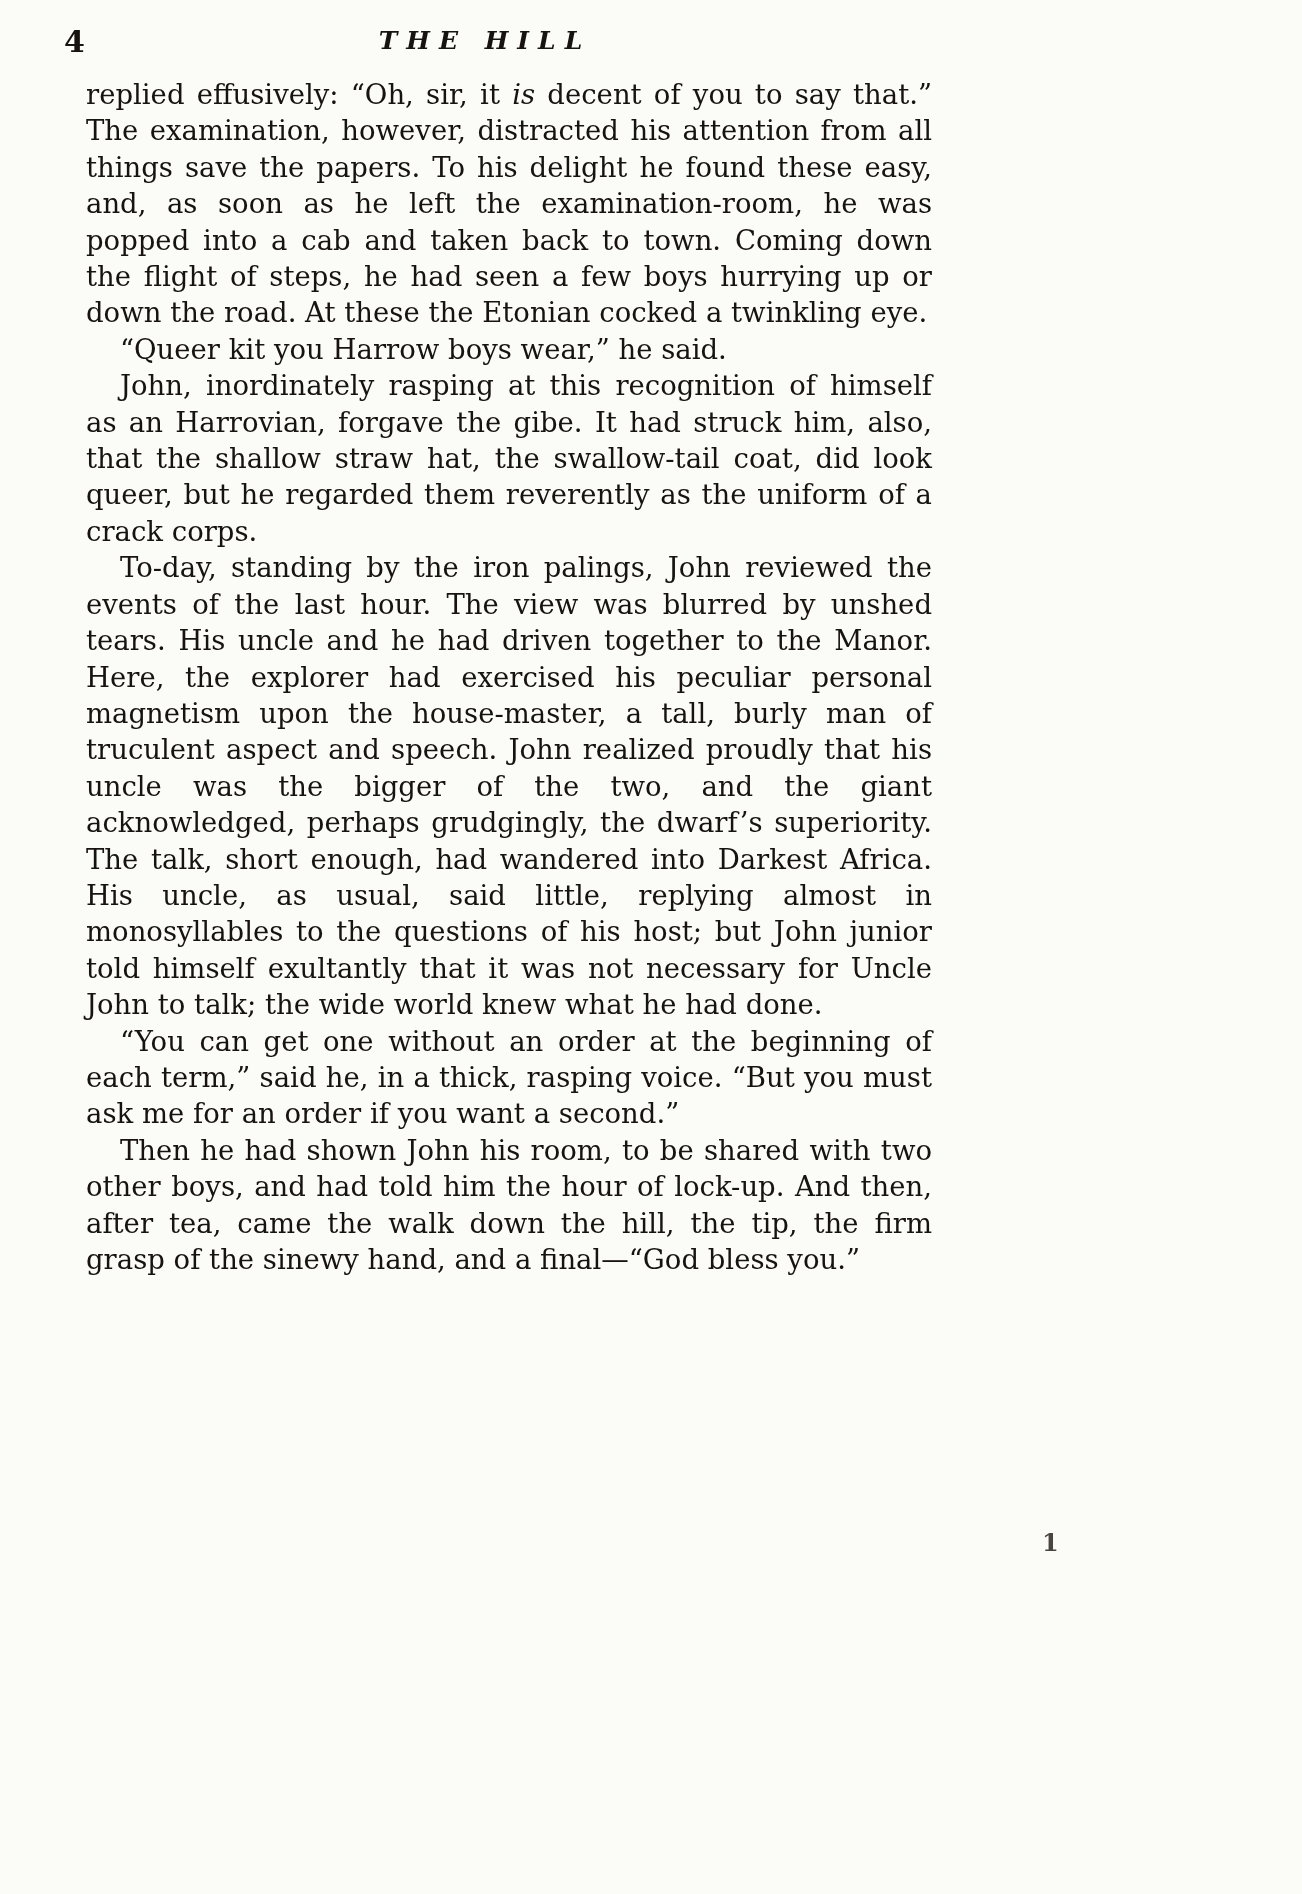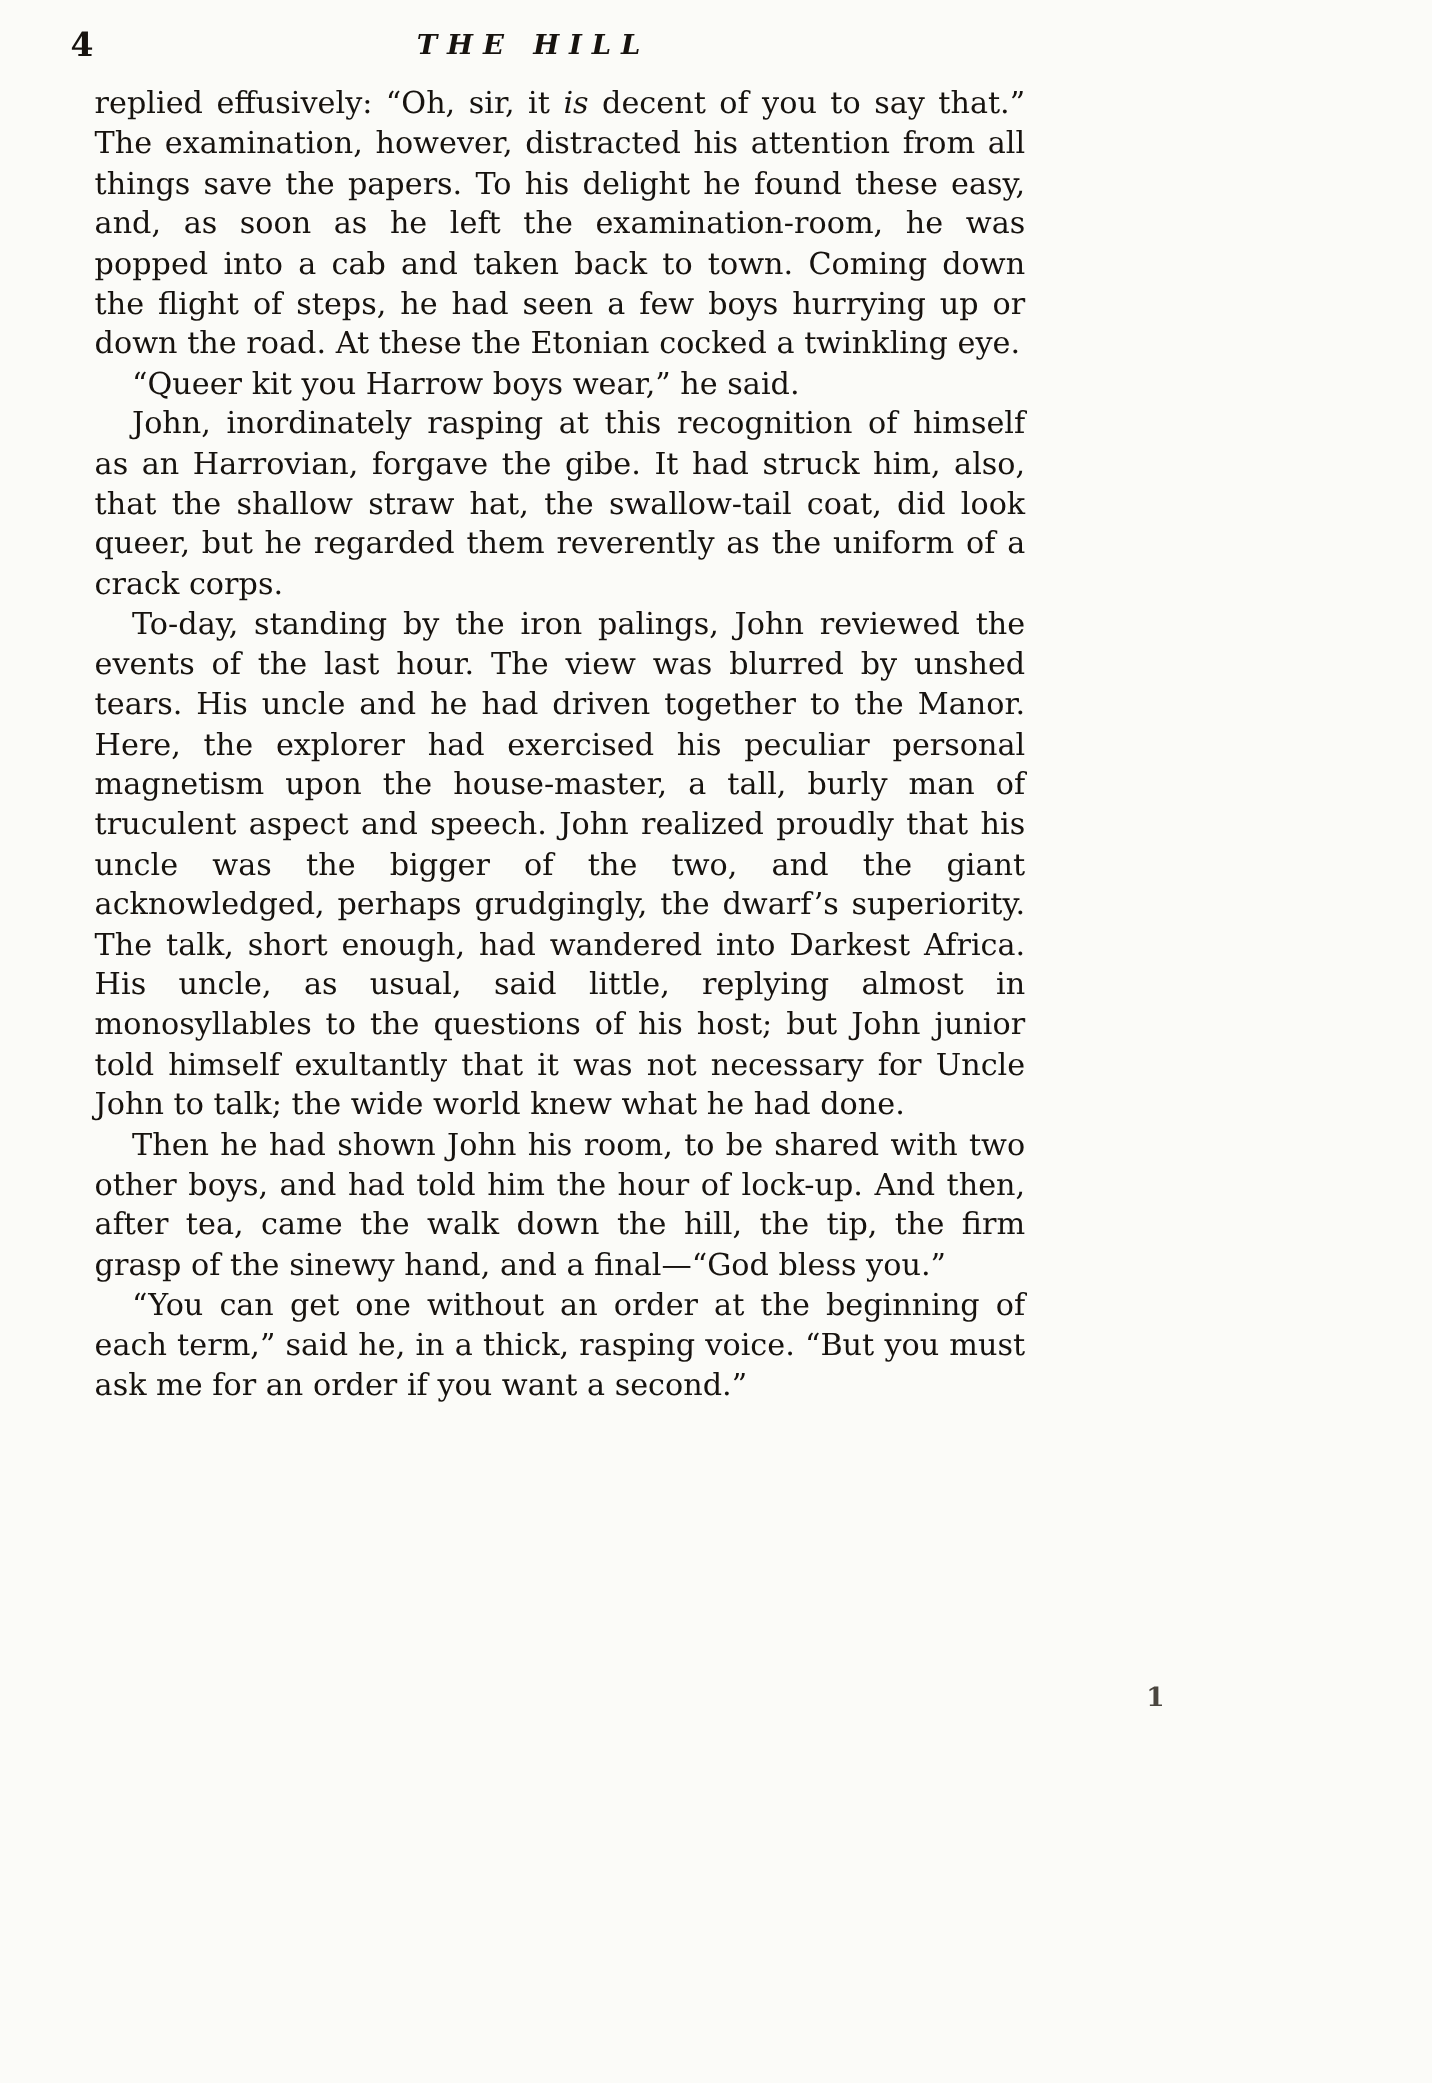--- a/index.html
+++ b/index.html
@@ -70,18 +70,18 @@
   <div class="runhead">
     <span class="pagenum">4</span>
     <span class="title">THE HILL</span>
   </div>
 
   <div class="body-text">
       <p><span>replied effusively: “Oh, sir, it </span><span class="em">is</span><span> decent of you to say that.” The examination, however, distracted his attention from all things save the papers. To his delight he found these easy, and, as soon as he left the examination-room, he was popped into a cab and taken back to town. Coming down the flight of steps, he had seen a few boys hurrying up or down the road. At these the Etonian cocked a twinkling eye.</span></p>
       <p class="indent"><span>“Queer kit you Harrow boys wear,” he said.</span></p>
       <p class="indent"><span>John, inordinately rasping at this recognition of himself as an Harrovian, forgave the gibe. It had struck him, also, that the shallow straw hat, the swallow-tail coat, did look queer, but he regarded them reverently as the uniform of a crack corps.</span></p>
       <p class="indent"><span>To-day, standing by the iron palings, John reviewed the events of the last hour. The view was blurred by unshed tears. His uncle and he had driven together to the Manor. Here, the explorer had exercised his peculiar personal magnetism upon the house-master, a tall, burly man of truculent aspect and speech. John realized proudly that his uncle was the bigger of the two, and the giant acknowledged, perhaps grudgingly, the dwarf’s superiority. The talk, short enough, had wandered into Darkest Africa. His uncle, as usual, said little, replying almost in monosyllables to the questions of his host; but John junior told himself exultantly that it was not necessary for Uncle John to talk; the wide world knew what he had done.</span></p>
+      <p class="indent"><span>“You can get one without an order at the beginning of each term,” said he, in a thick, rasping voice. “But you must ask me for an order if you want a second.”</span></p>
       <p class="indent"><span>Then he had shown John his room, to be shared with two other boys, and had told him the hour of lock-up. And then, after tea, came the walk down the hill, the tip, the firm grasp of the sinewy hand, and a final—“God bless you.”</span></p>
-      <p class="indent"><span>“You can get one without an order at the beginning of each term,” said he, in a thick, rasping voice. “But you must ask me for an order if you want a second.”</span></p>
     </div>
 
   <div class="corner-mark">1</div>
 </div>
 
 </body></html>

